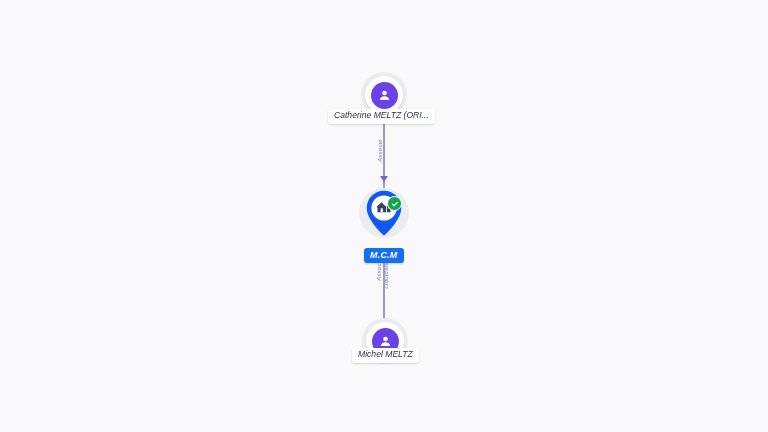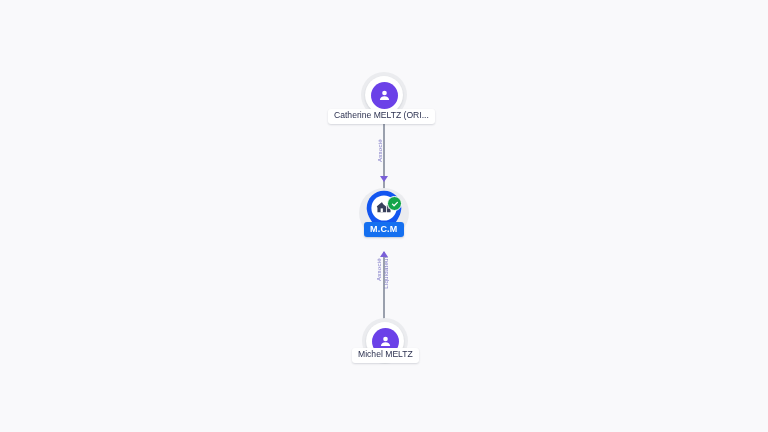--- a/index.html
+++ b/index.html
@@ -13,20 +13,21 @@
     font-family: "Liberation Sans", sans-serif;
     overflow: hidden;
     position: relative;
   }
 
   #graph-canvas {
     position: absolute;
     inset: 0;
     width: 768px;
     height: 432px;
+    font-style: italic;
   }
 
   
   .edge-line {
     position: absolute;
     width: 1.6px;
     background: #9aa0ad;
     left: 383.2px;
   }
   .edge-top    { top: 112px; height: 78px; }
@@ -155,21 +156,21 @@
     border: 1.4px solid #ffffff;
     display: flex;
     align-items: center;
     justify-content: center;
   }
   #company-check svg { display: block; }
 
   #label-company {
     position: absolute;
     left: 364px;
-    top: 222px;
+    top: 248px;
     background: #1570f0;
     border-radius: 3px;
     padding: 2px 6px 3px 6px;
     font-size: 9px;
     font-weight: 700;
     color: #ffffff;
     white-space: nowrap;
     letter-spacing: 0.2px;
     box-shadow: 0 1px 2px rgba(20,40,90,0.22);
     line-height: 1.15;

